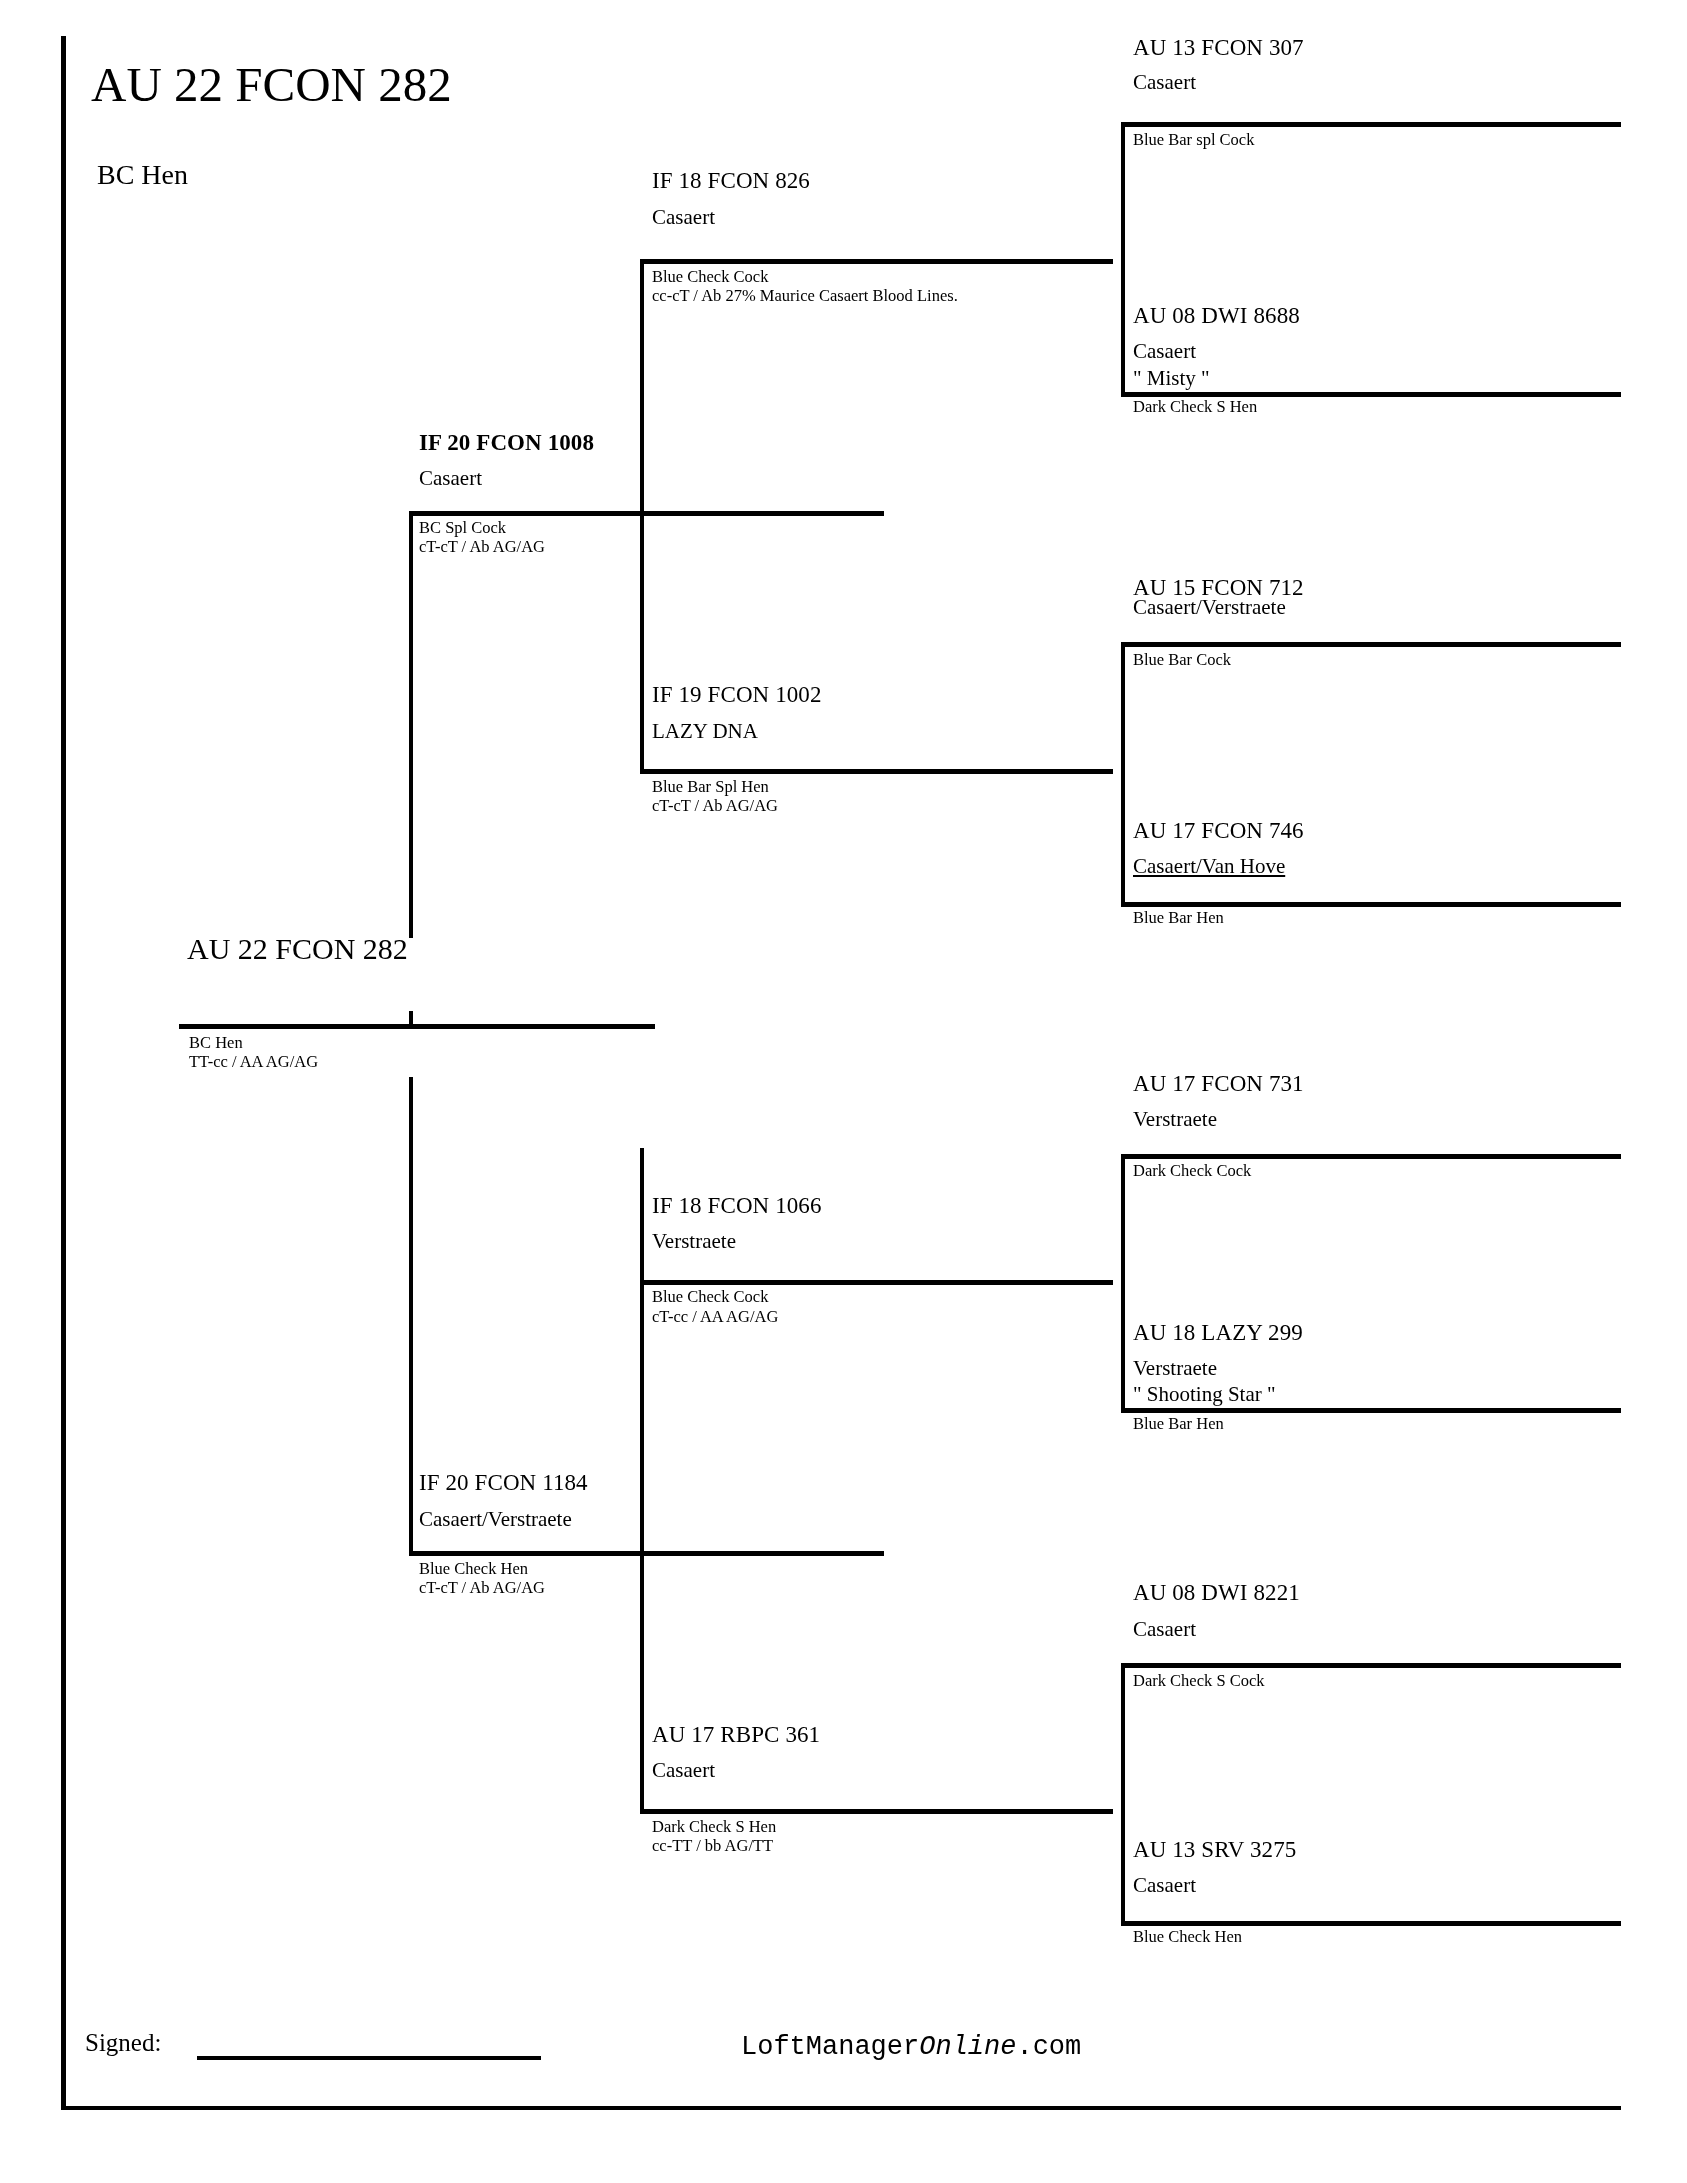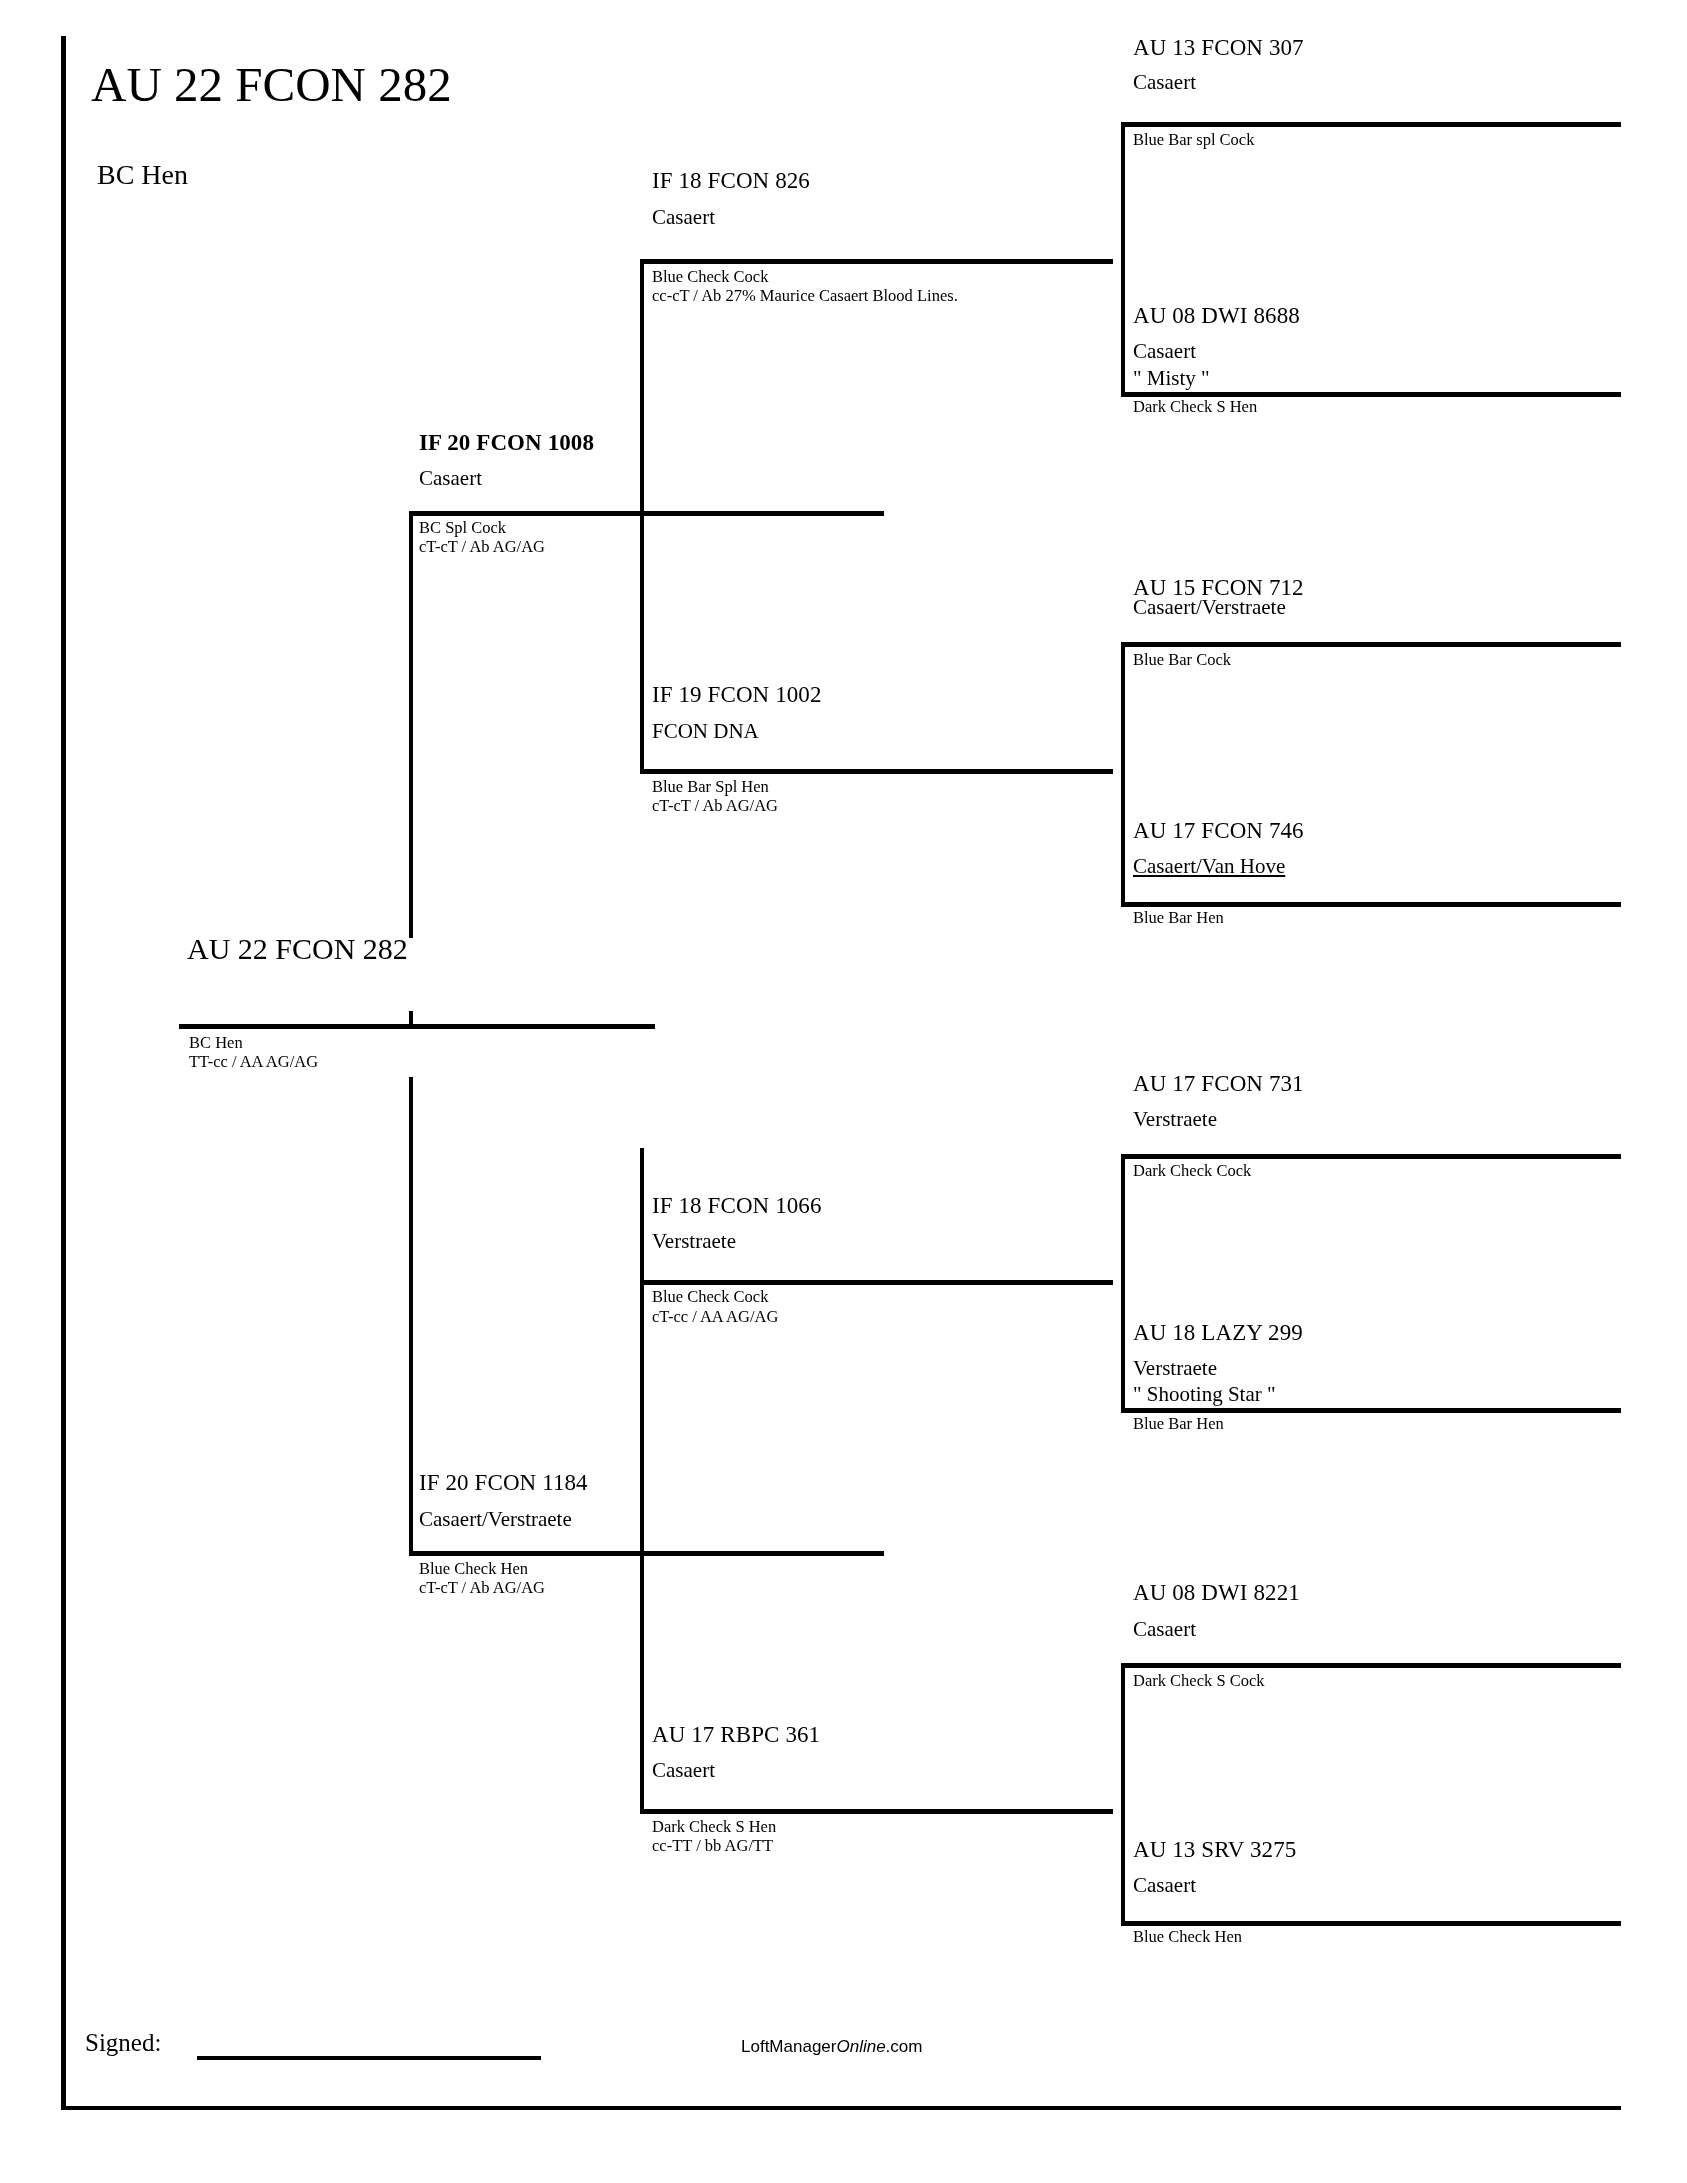--- a/index.html
+++ b/index.html
@@ -22,22 +22,22 @@
   .nm  { font-size:23px; line-height:32px; white-space:nowrap; letter-spacing:0.1px; }
   .br  { font-size:21px; line-height:26px; white-space:nowrap; }
   .sm  { font-size:16.5px; line-height:20.5px; white-space:nowrap; }
 
   .title      { font-size:49px; line-height:53px; white-space:nowrap; }
   .subtitle   { font-size:28px; line-height:32px; white-space:nowrap; }
   .centername { font-size:30px; line-height:34px; white-space:nowrap; }
 
   .signed { position:absolute; font-size:25px; line-height:29px; white-space:nowrap; }
   .sigrule{ position:absolute; background:#000; height:4px; }
-  .brand  { position:absolute; font-family:Liberation Sans, sans-serif;
-            font-size:17px; line-height:26.5px; white-space:nowrap; }
+  .brand  { position:absolute; font-family:Liberation Mono, monospace;
+            font-size:27px; line-height:26.5px; white-space:nowrap; }
   .brand i { font-style:italic; }
 </style>
 </head>
 <body>
 
 <div id="sheet">
 
   <div class="vline" style="left:61px; top:36px; height:2074px;"></div>
   <div class="hline" style="left:61px; top:2106px; width:1560px; height:4px;"></div>
 
@@ -95,21 +95,21 @@
   <div class="blk sm" style="left:1133px; top:1927px;">Blue Check Hen</div>
 
   <div class="blk nm" style="left:652px; top:165px;">IF 18 FCON 826</div>
   <div class="blk br" style="left:652px; top:204px;">Casaert</div>
   <div class="hline" style="left:640px; top:259px; width:473px;"></div>
   <div class="vthin" style="left:640px; top:259px; height:134px;"></div>
   <div class="blk sm" style="left:652px; top:267px;">Blue Check Cock</div>
   <div class="blk sm" style="left:652px; top:286px;">cc-cT / Ab  27% Maurice Casaert Blood Lines.</div>
 
   <div class="blk nm" style="left:652px; top:679px;">IF 19 FCON 1002</div>
-  <div class="blk br" style="left:652px; top:718px;">FCON DNA</div>
+  <div class="blk br" style="left:652px; top:718px;">LAZY DNA</div>
   <div class="hline" style="left:640px; top:769px; width:473px;"></div>
   <div class="vthin" style="left:640px; top:637px; height:136px;"></div>
   <div class="blk sm" style="left:652px; top:777px;">Blue Bar Spl Hen</div>
   <div class="blk sm" style="left:652px; top:796px;">cT-cT / Ab AG/AG</div>
 
   <div class="blk nm" style="left:652px; top:1190px;">IF 18 FCON 1066</div>
   <div class="blk br" style="left:652px; top:1228px;">Verstraete</div>
   <div class="hline" style="left:640px; top:1280px; width:473px;"></div>
   <div class="vthin" style="left:640px; top:1148px; height:136px;"></div>
   <div class="blk sm" style="left:652px; top:1287px;">Blue Check Cock</div>

